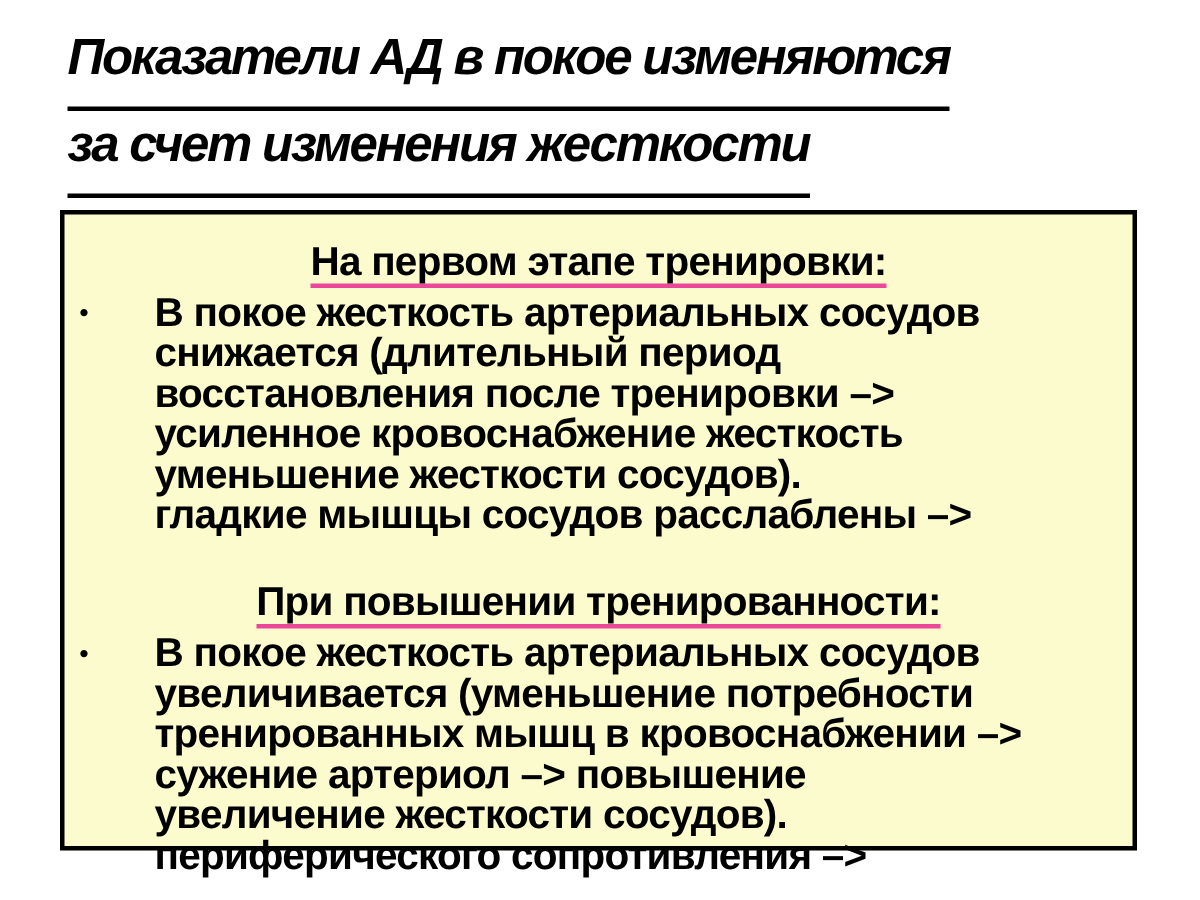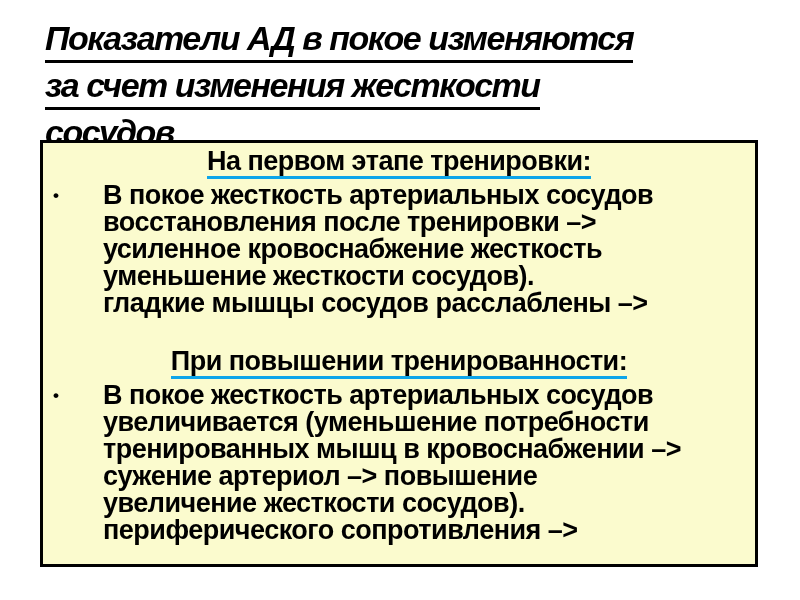--- a/index.html
+++ b/index.html
@@ -25,21 +25,21 @@
     font-style: italic;
     font-size: 34px;
     letter-spacing: -1.5px;
     line-height: 40px;
     color: #000000;
   }
   .title-line {
     display: block;
     width: fit-content;
     border-bottom: 3px solid #000000;
-    padding-bottom: 2px;
+    padding-bottom: 13px;
     margin-bottom: 2px;
     white-space: nowrap;
   }
   .title-line.full-underline {
     width: 100%;
   }
   .content-box {
     position: absolute;
     left: 40px;
     top: 140px;
@@ -53,22 +53,22 @@
   }
   .box-inner {
     font-weight: bold;
     font-size: 27px;
     letter-spacing: -0.5px;
     line-height: 27px;
     color: #000000;
   }
   .section-heading {
     width: fit-content;
-    margin: 0 auto 3px auto;
-    border-bottom: 3px solid #0ea5e9;
+    margin: 13px auto 3px auto;
+    border-bottom: 3px solid #ec4899;
     padding-bottom: 1px;
     line-height: 28px;
     white-space: nowrap;
   }
   .section-heading.second {
     margin-top: 30px;
   }
   .bullet-item {
     display: flex;
     align-items: flex-start;
@@ -101,20 +101,21 @@
 
   <div class="content-box">
     <div class="box-inner">
 
       <div class="section-heading">На первом этапе тренировки:</div>
 
       <div class="bullet-item">
         <span class="bullet-marker">•</span>
         <div class="bullet-lines">
           <div class="bullet-line">В покое жесткость артериальных сосудов</div>
+          <div class="bullet-line">снижается (длительный период</div>
           <div class="bullet-line">восстановления после тренировки –&gt;</div>
           <div class="bullet-line">усиленное кровоснабжение жесткость</div>
           <div class="bullet-line">уменьшение жесткости сосудов).</div>
           <div class="bullet-line">гладкие мышцы сосудов расслаблены –&gt;</div>
         </div>
       </div>
 
       <div class="section-heading second">При повышении тренированности:</div>
 
       <div class="bullet-item">

